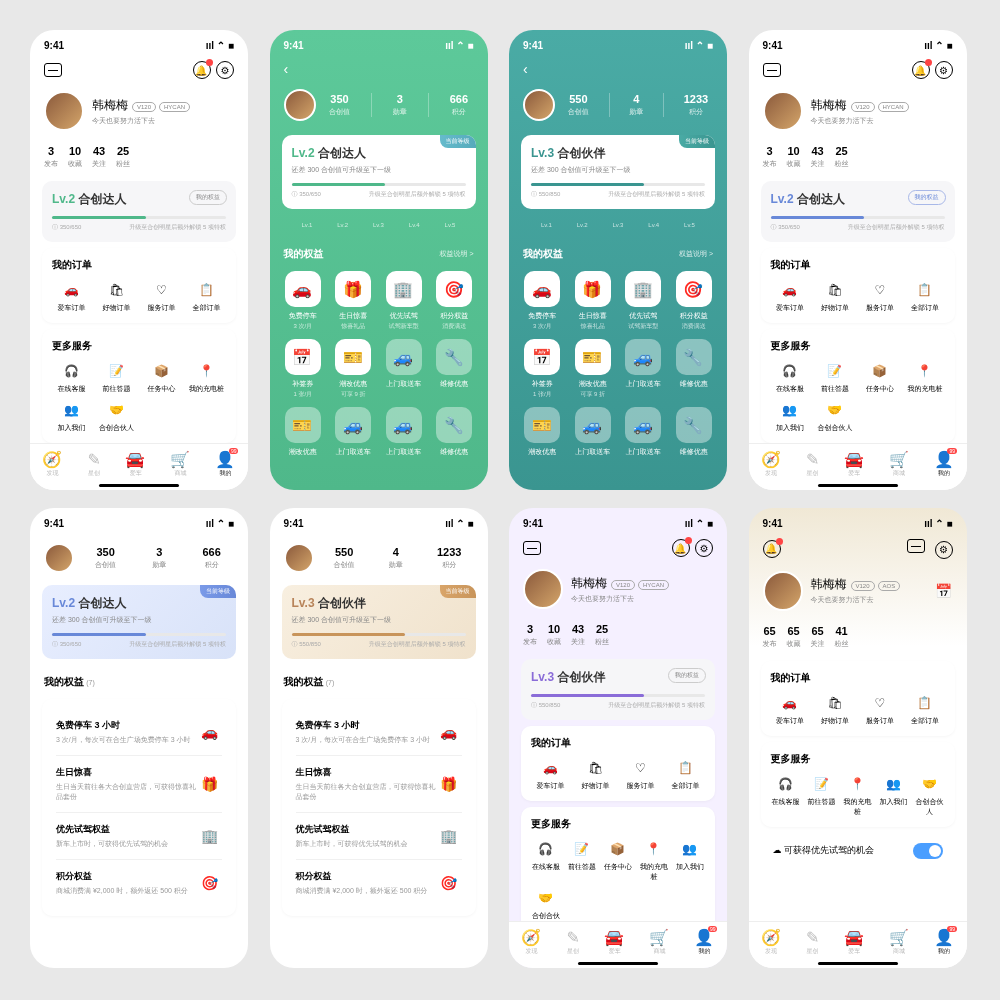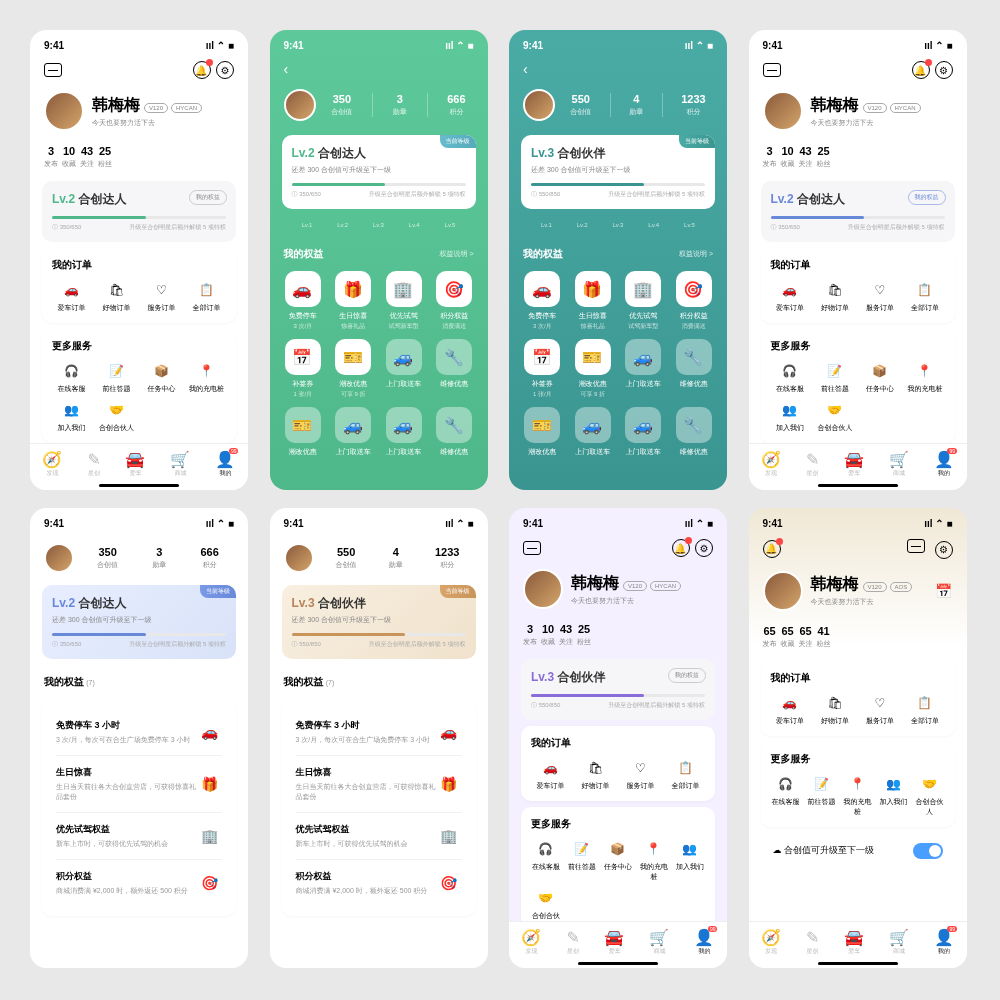--- a/index.html
+++ b/index.html
@@ -1,36 +1,36 @@
 <!DOCTYPE html>
 <html><head>
 <meta charset="utf-8">
 <style>
 *{margin:0;padding:0;box-sizing:border-box;font-family:-apple-system,sans-serif}
 body{background:#e8e8e8;padding:30px;display:grid;grid-template-columns:repeat(4,1fr);gap:18px}
-.phone{background:#fff;border-radius:16px;overflow:hidden;width:218px;height:460px;position:relative;font-size:8px}
+.phone{background:#fff;border-radius:24px;overflow:hidden;width:218px;height:460px;position:relative;font-size:8px}
 .phone.green{background:linear-gradient(180deg,#5dc99a,#4fb88a)}
 .phone.teal{background:linear-gradient(180deg,#4aaba5,#3a9590)}
 .phone.purple{background:#f5f0ff}
 .phone.cream{background:linear-gradient(180deg,#f0e8d5,#fff 30%)}
 .status{display:flex;justify-content:space-between;padding:10px 14px 6px;font-size:10px;font-weight:600}
 .status.lt{color:#fff}
 .topbar{display:flex;justify-content:space-between;align-items:center;padding:4px 14px}
 .topbar.lt{color:#fff}
 .tbicon{width:18px;height:18px;border:1.3px solid currentColor;border-radius:50%;display:inline-flex;align-items:center;justify-content:center;font-size:10px;margin-left:5px;position:relative}
 .badge{position:absolute;top:-3px;right:-3px;width:7px;height:7px;background:#f44;border-radius:50%}
 .scan{width:18px;height:14px;border:1.3px solid currentColor;border-radius:3px;position:relative}
 .scan:after{content:'';position:absolute;left:3px;right:3px;top:50%;height:1px;background:currentColor}
 .profile{display:flex;align-items:center;padding:8px 14px;gap:8px}
 .avatar{width:40px;height:40px;border-radius:50%;background:linear-gradient(135deg,#8b5a3c,#d4a56a);border:2px solid #fff}
-.uname{font-size:16px;font-weight:700}
+.uname{font-size:12px;font-weight:400}
 .usub{font-size:7px;color:#888;margin-top:2px}
 .tags{display:inline-flex;gap:3px;margin-left:4px}
 .tag{font-size:6px;padding:1px 4px;border:0.5px solid #aaa;border-radius:6px;color:#888}
-.stats{display:flex;padding:6px 14px;gap:4px}
+.stats{display:flex;padding:6px 14px;gap:10px}
 .stats.lt{color:#fff;justify-content:space-around}
 .stat{text-align:center}
 .stat .n{font-size:11px;font-weight:600}
 .stat .l{font-size:7px;color:#888;margin-top:2px}
 .stats.lt .l{color:rgba(255,255,255,0.8)}
 .stats.lt .sep{width:1px;background:rgba(255,255,255,0.3)}
 .lvcard{margin:6px 12px;background:#fff;border-radius:10px;padding:10px;position:relative}
 .lvcard.inline{background:#f6f6f8}
 .lvbadge{position:absolute;top:0;right:0;background:linear-gradient(90deg,#6bc,#5ab);color:#fff;font-size:6px;padding:2px 6px;border-radius:0 10px 0 8px}
 .lvbadge.blue{background:linear-gradient(90deg,#7a9ae8,#6888d8)}
@@ -902,21 +902,21 @@
           <div class="iicon">👥</div>
           <div class="it">加入我们</div>
         </div>
         <div class="iitem">
           <div class="iicon">🤝</div>
           <div class="it">合创合伙人</div>
         </div>
       </div>
     </div>
 <div class="trow">
-      <span style="font-size:9px">☁ <span>合创值可升级至下一级</span></span>
+      <span style="font-size:9px">☁ <span>可获得优先试驾的机会</span></span>
       <span class="toggle"></span>
     </div>
 <div class="tabbar" id="tb8">
       <div class="tab">
         <div class="ti">🧭</div>
         <div class="tt">发现</div>
       </div>
       <div class="tab">
         <div class="ti">✎</div>
         <div class="tt">星创</div>

